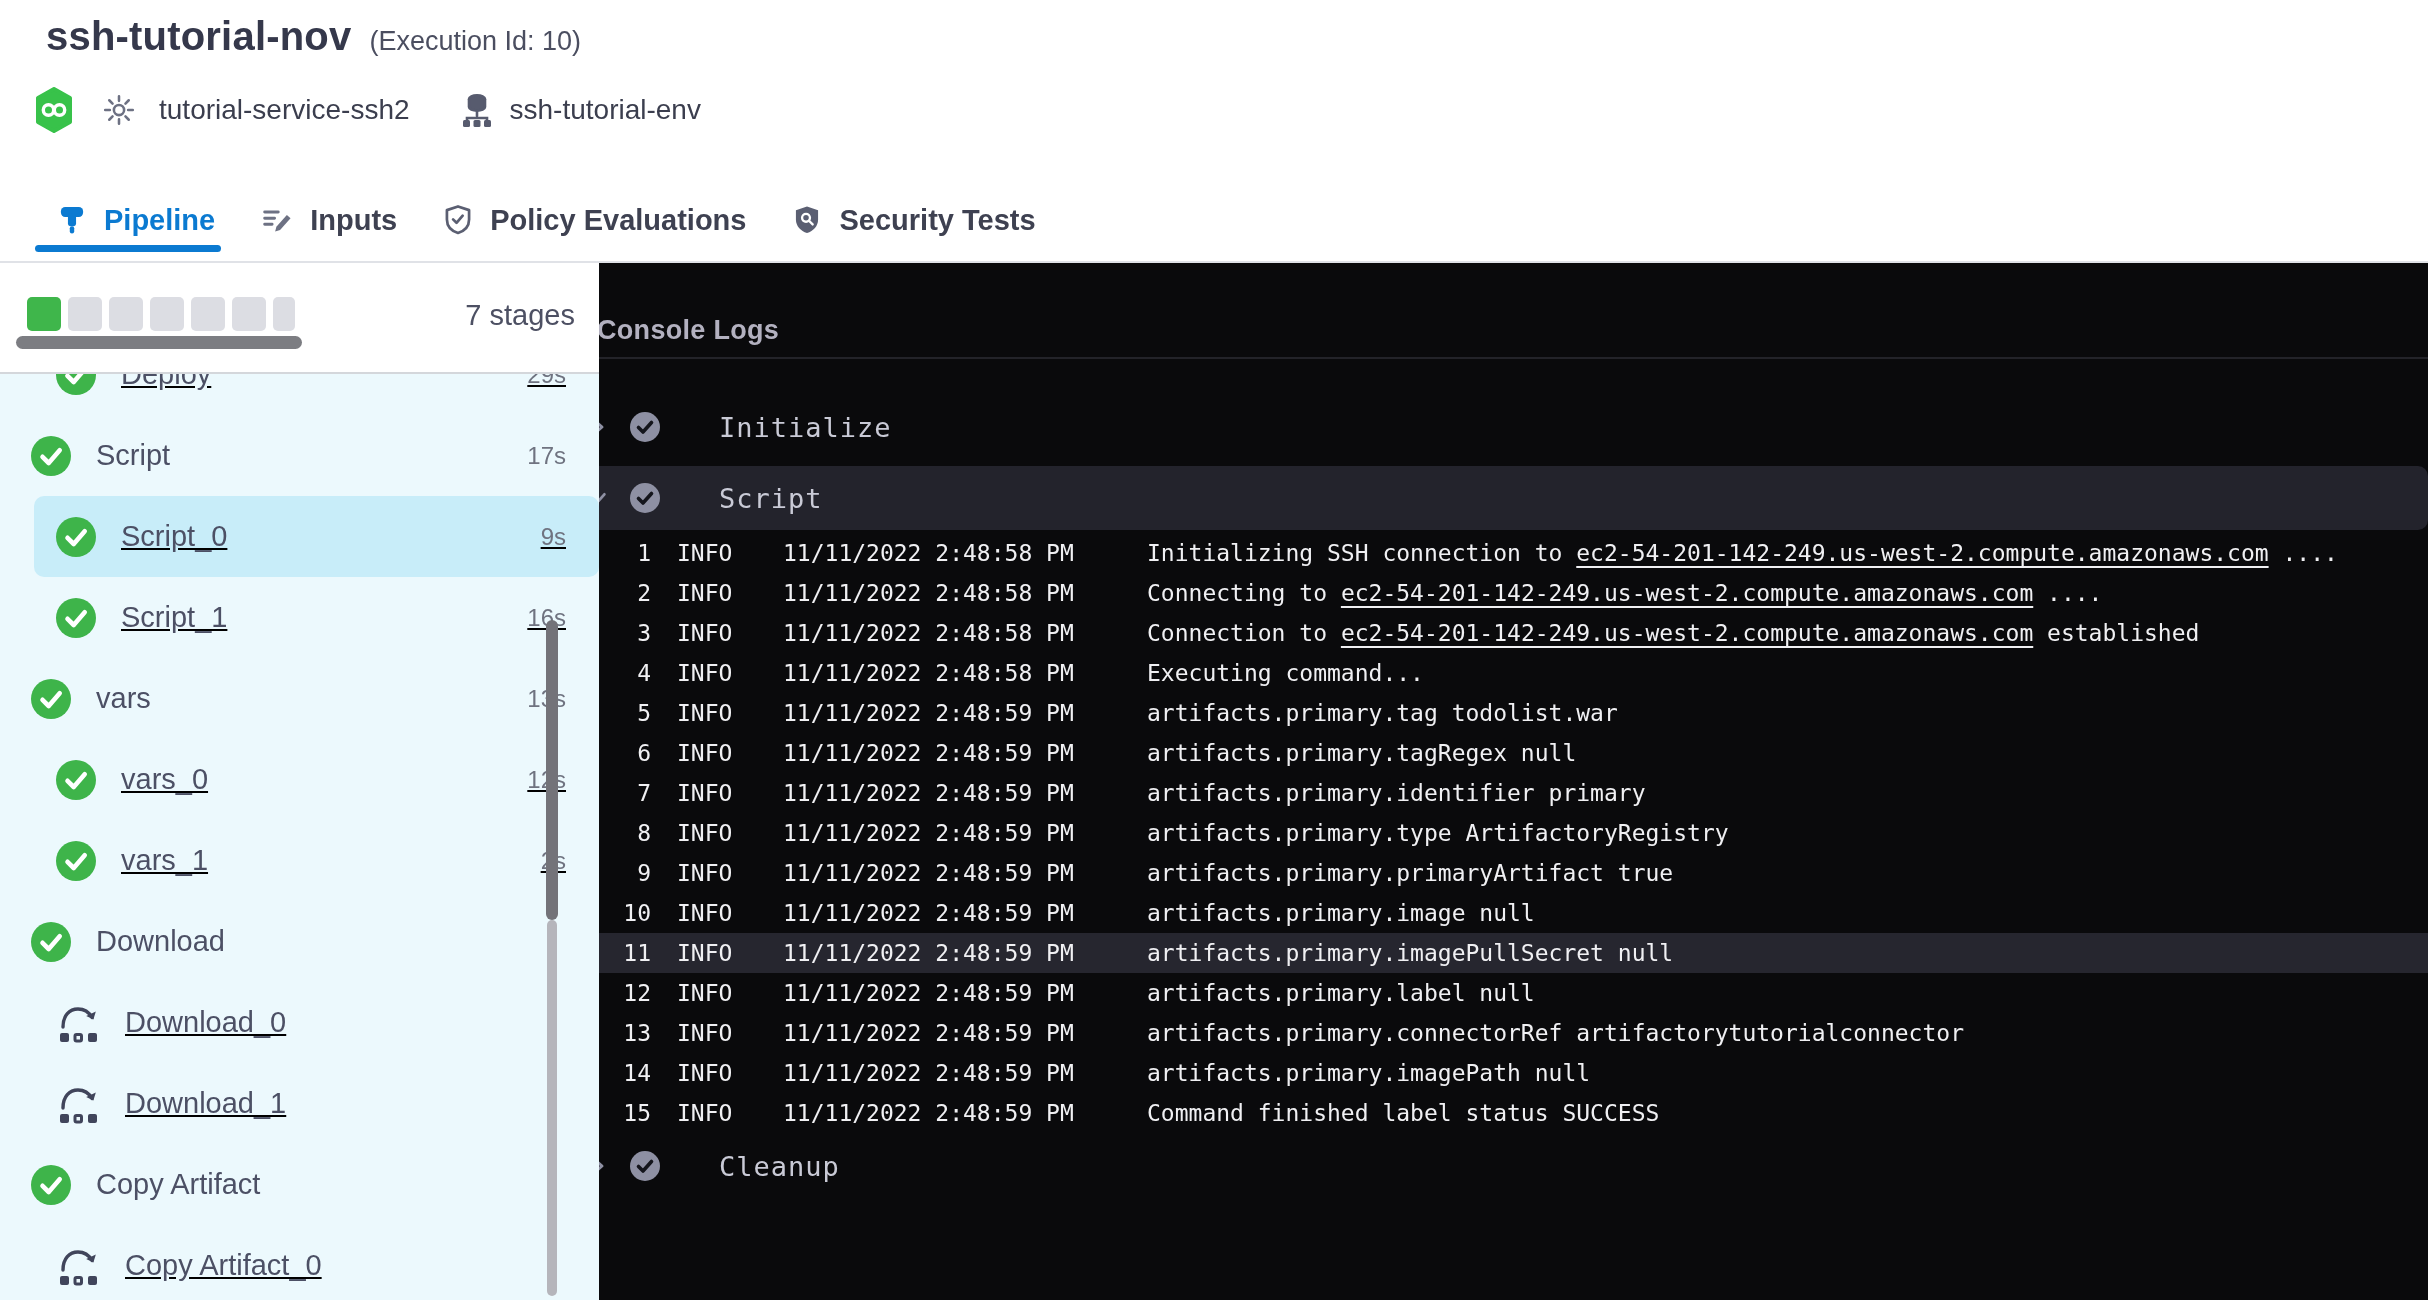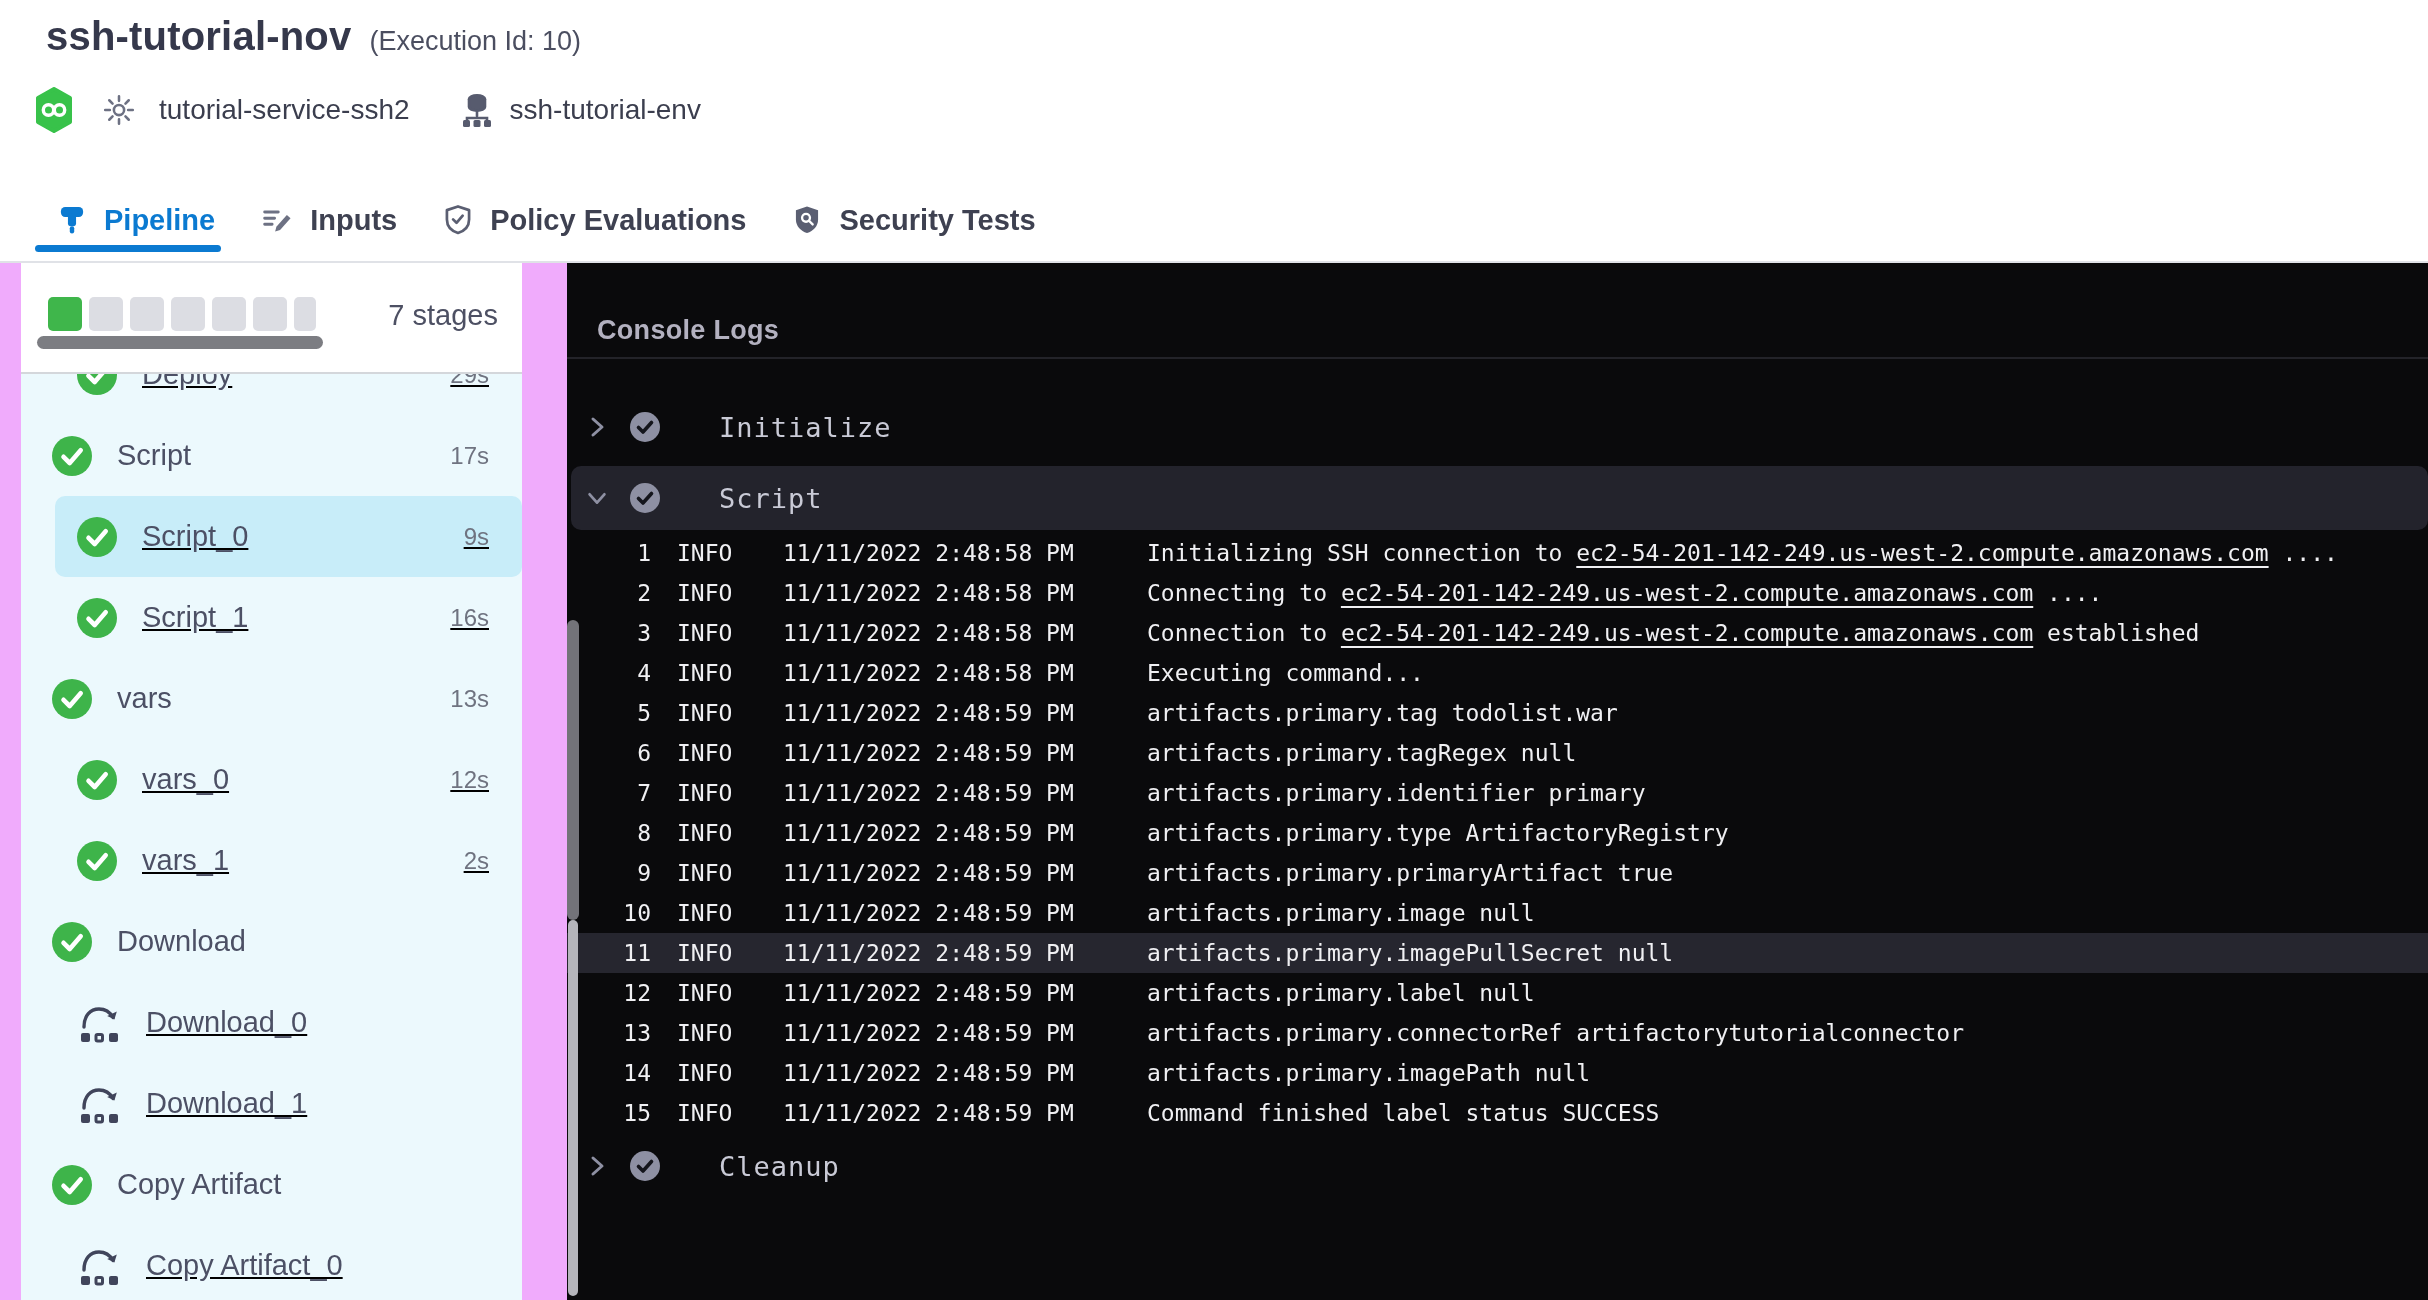--- a/index.html
+++ b/index.html
@@ -1,16 +1,16 @@
 <!DOCTYPE html>
 <html><head>
 <meta charset="utf-8">
 <style>
   html,body{margin:0;padding:0;background:#fff;}
-  .app{position:relative;width:2428px;height:1300px;overflow:hidden;background:#f0abfc;
+  .app{position:relative;width:2428px;height:1300px;overflow:hidden;background:#f97316;
        font-family:"Liberation Sans",sans-serif;}
 
   
   .top-header{position:absolute;left:0;top:0;width:2428px;height:263px;background:#fff;
               border-bottom:2px solid #e0e2e7;box-sizing:border-box;z-index:3;}
   .title-row{position:absolute;left:46px;top:14px;display:flex;align-items:baseline;gap:18px;}
   .page-title{font-size:40px;font-weight:700;color:#35384b;letter-spacing:.2px;}
   .exec-id{font-size:27px;color:#4b4e60;}
   .meta-row{position:absolute;left:33px;top:86px;display:flex;align-items:center;height:48px;}
   .meta-txt{font-size:28px;color:#3b3e4e;}
@@ -19,21 +19,21 @@
   .m-env-ic{margin-left:50px;}
   .m-env{margin-left:16px;}
 
   
   .tabbar{position:absolute;left:57px;bottom:0;height:82px;display:flex;align-items:center;gap:46px;justify-content:center;}
   .tab{display:flex;align-items:center;gap:17px;font-size:29px;font-weight:600;color:#3e4151;cursor:pointer;}
   .tab.active{color:#0b7ad1;}
   .tab-underline{position:absolute;left:35px;bottom:9px;width:186px;height:7px;border-radius:4px;background:#0b7ad1;}
 
   
-  .sidebar{position:absolute;left:0;top:263px;width:501px;height:1037px;background:#ecf9fd;z-index:2;margin-left:21px;}
+  .sidebar{position:absolute;left:0;top:263px;width:599px;height:1037px;background:#ecf9fd;z-index:2;}
   .sb-header{position:absolute;left:0;top:0;right:0;height:111px;background:#fff;
              border-bottom:2px solid #d4d7db;box-sizing:border-box;}
   .squares{position:absolute;left:27px;top:34px;display:flex;gap:7px;}
   .sq{width:34px;height:34px;border-radius:5px;background:#dcdde3;}
   .sq.done{background:#3fb64b;}
   .sq:last-child{width:22px;}
   .hbar{position:absolute;left:16px;top:73px;width:286px;height:13px;border-radius:7px;background:#7c7d82;}
   .stages-label{position:absolute;right:24px;top:36px;font-size:29px;color:#4d5063;}
   .stage-list{position:absolute;left:0;right:0;top:111px;bottom:0;overflow:hidden;}
   .stage-inner{margin-top:-40px;}

